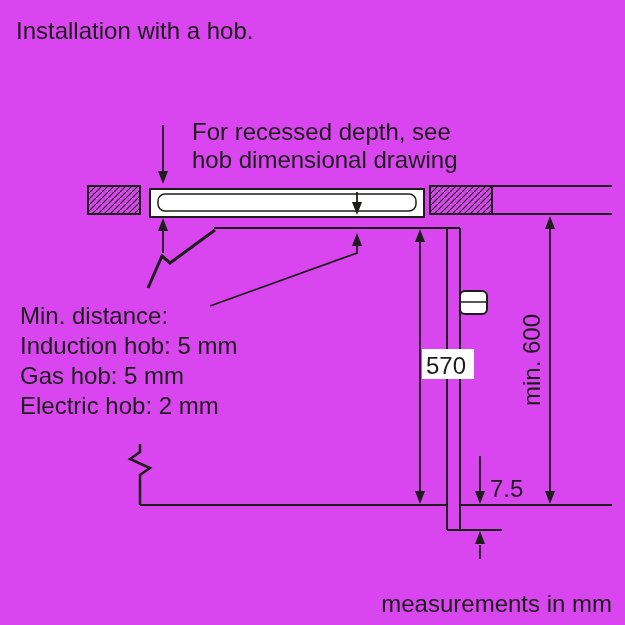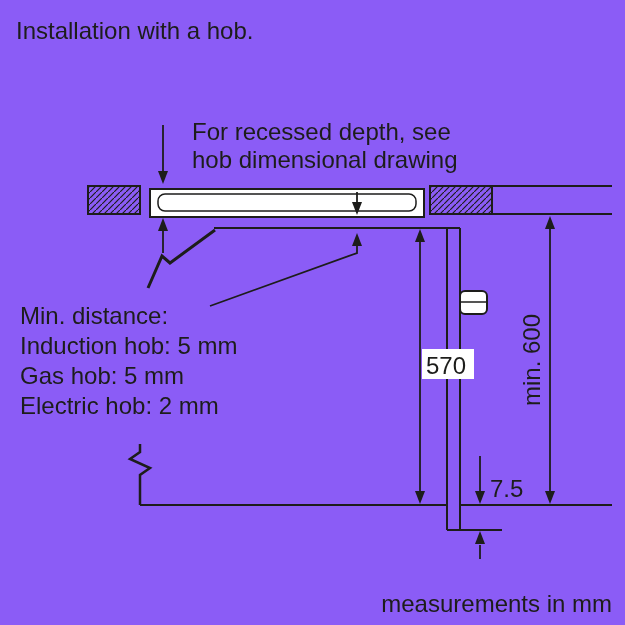--- a/index.html
+++ b/index.html
@@ -1,16 +1,16 @@
 <!DOCTYPE html>
 <html><head>
 <meta charset="utf-8">
 <style>
   html,body{margin:0;padding:0;background:#ffffff;}
-  .canvas{position:relative;width:625px;height:625px;background:#8b5cf6;overflow:hidden;}
+  .canvas{position:relative;width:625px;height:625px;background:#d946ef;overflow:hidden;}
   svg{display:block;}
   text{font-family:"Liberation Sans","DejaVu Sans",sans-serif;fill:#1d1d1b;}
   .t{font-size:24px;}
   .ln{stroke:#1d1d1b;fill:none;}
   .arrow{fill:#1d1d1b;stroke:none;}
 </style>
 </head>
 <body>
 
 <div class="canvas">

